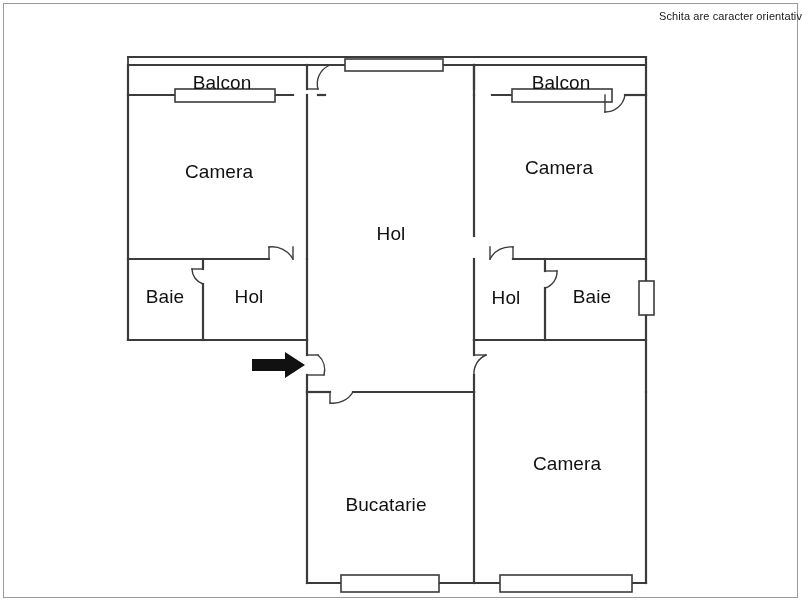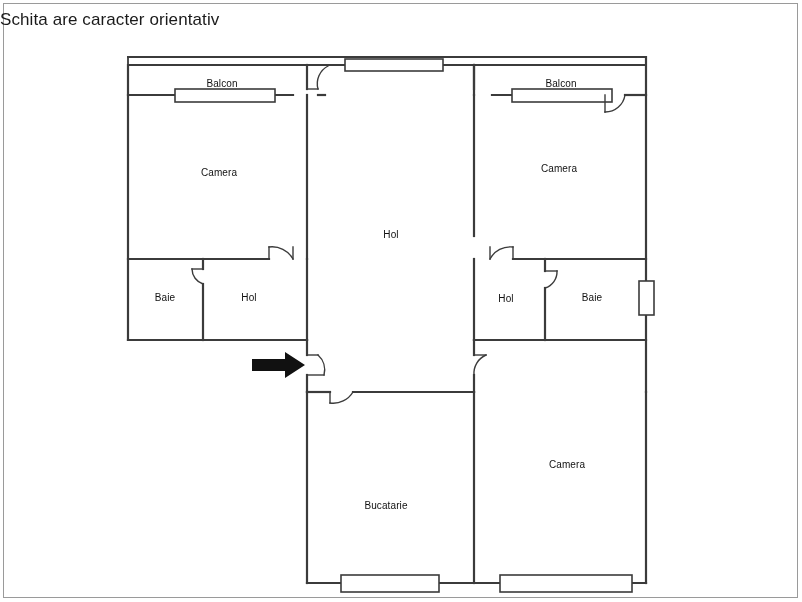--- a/index.html
+++ b/index.html
@@ -27,33 +27,33 @@
     height: 595px;
     border: 1px solid #9a9a9a;
     box-sizing: border-box;
     background: #ffffff;
   }
   #title {
     position: absolute;
     left: 0;
     top: 10px;
     width: 802px;
-    text-align: left;
-    font-size: 17px;
+    text-align: right;
+    font-size: 11px;
     color: #1a1a1a;
     letter-spacing: 0.1px;
   }
   #plan {
     position: absolute;
     left: 0;
     top: 0;
   }
   .lbl {
     position: absolute;
-    font-size: 10px;
+    font-size: 19px;
     color: #111111;
     white-space: nowrap;
     transform: translate(-50%, -50%);
     letter-spacing: 0.1px;
   }
 </style>
 </head>
 <body>
 
 <div id="page">

